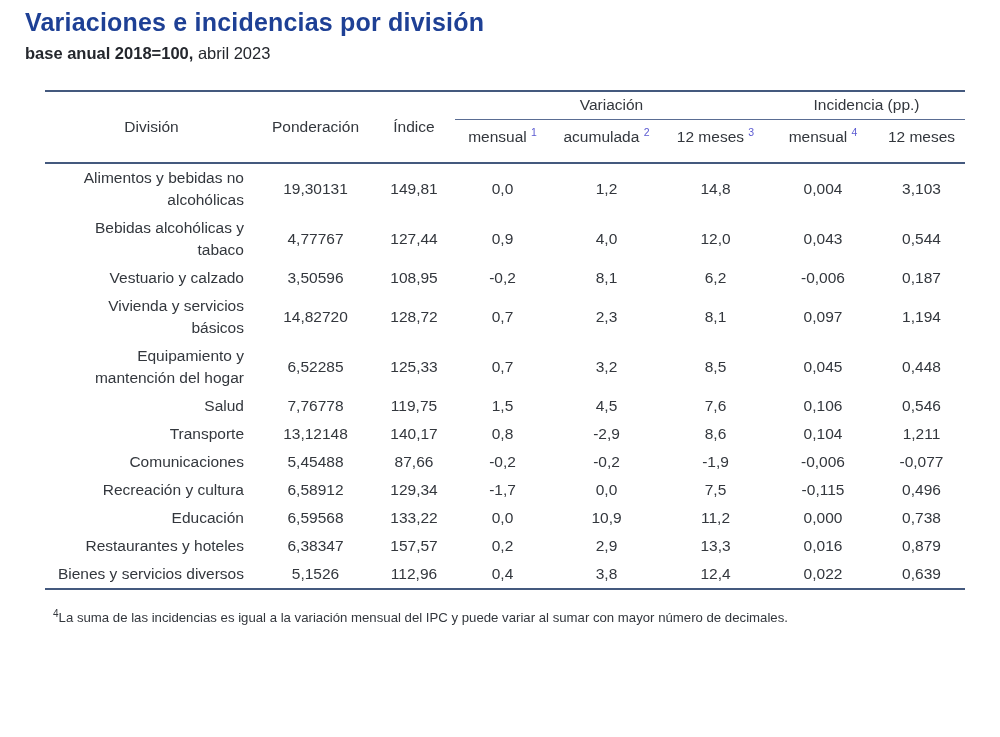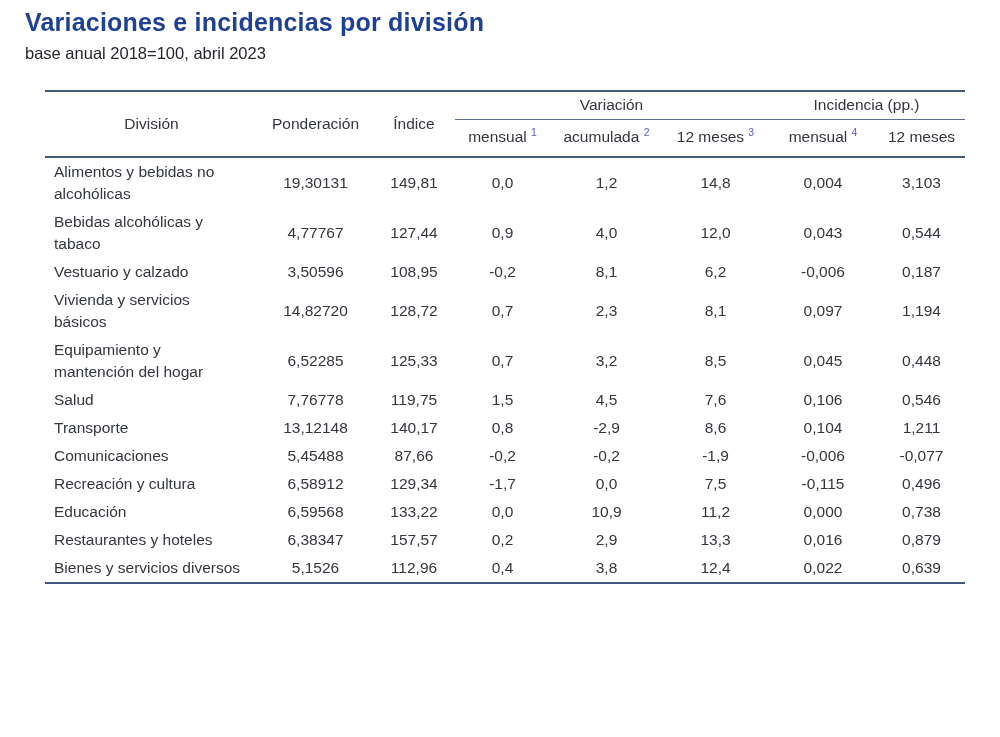--- a/index.html
+++ b/index.html
@@ -14,21 +14,21 @@
   body{
     width:1000px;height:737px;background:#ffffff;overflow:hidden;
     font-family:"Liberation Sans", sans-serif;color:var(--text_dark);
   }
   .page{padding:8px 0 0 25px;}
   .page-title{
     font-size:25px;font-weight:bold;color:var(--title_blue);
     margin:0 0 7px 0;letter-spacing:0.2px;
   }
   .subtitle{font-size:16.5px;color:#24272d;}
-  .subtitle .b{font-weight:normal;margin-top:10px;}
+  .subtitle .b{font-weight:bold;margin-top:10px;}
 
   table.ipc{
     border-collapse:collapse;table-layout:fixed;
     width:920px;margin:27px 0 0 20px;
     border-top:2px solid var(--rule_navy);
     border-bottom:2px solid var(--rule_navy);
     font-size:15.5px;
   }
   col.c1{width:213px;} col.c2{width:115px;} col.c3{width:82px;}
   col.c4{width:95px;}  col.c5{width:113px;} col.c6{width:105px;}
@@ -36,29 +36,29 @@
 
   thead th{
     font-weight:normal;font-size:15.5px;color:var(--text_dark);
     border-bottom:2px solid var(--rule_navy);
     vertical-align:middle;
   }
   thead th.group{
     border-bottom:1.5px solid var(--rule_mid);
     vertical-align:bottom;padding:3px 0 4px;line-height:20px;
   }
-  thead tr.sub th{padding:7px 2px 9px;line-height:20px;}
+  thead tr.sub th{padding:7px 2px 15px;line-height:20px;}
   sup.hd-sup{color:var(--sup_blue);font-size:10.5px;line-height:0;}
 
   tbody td{
     text-align:center;vertical-align:middle;
     padding:3px 2px;line-height:22px;
   }
   tbody td.c-div{
-    text-align:left;padding-left:9px;padding-right:14px;
+    text-align:right;padding-left:9px;padding-right:14px;
   }
 
   .footnotes{
     margin:18px 0 0 28px;font-size:13.2px;line-height:20.5px;color:var(--text_dark);
   }
   .footnote sup{font-size:10px;line-height:0;}
 </style>
 </head>
 <body>
 
@@ -216,15 +216,16 @@
     <td>0,4</td>
     <td>3,8</td>
     <td>12,4</td>
     <td>0,022</td>
     <td>0,639</td>
   </tr>
       </tbody>
   </table>
 
   <div class="footnotes" id="footnotes">
+      <div class="footnote"><sup>4</sup><span>La suma de las incidencias es igual a la variación mensual del IPC y puede variar al sumar con mayor número de decimales.</span></div>
     </div>
 
 </div>
 
 </body></html>

